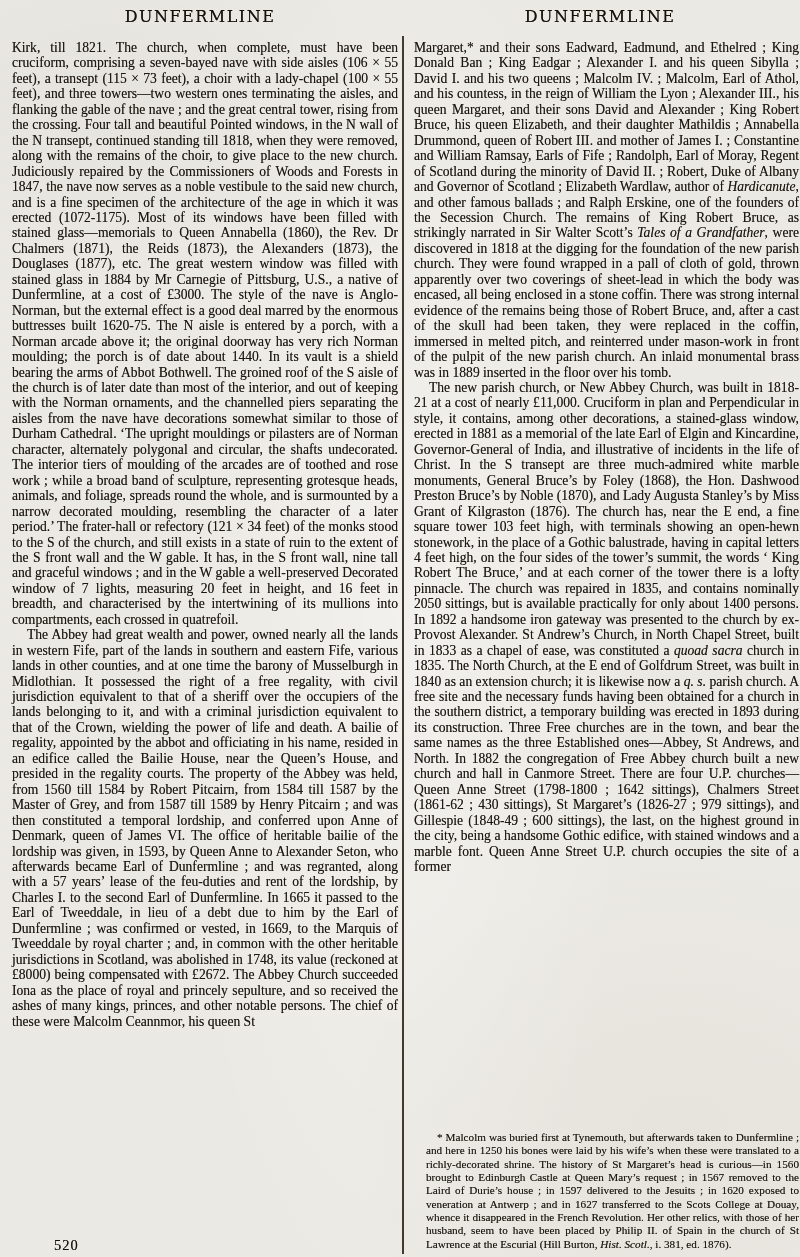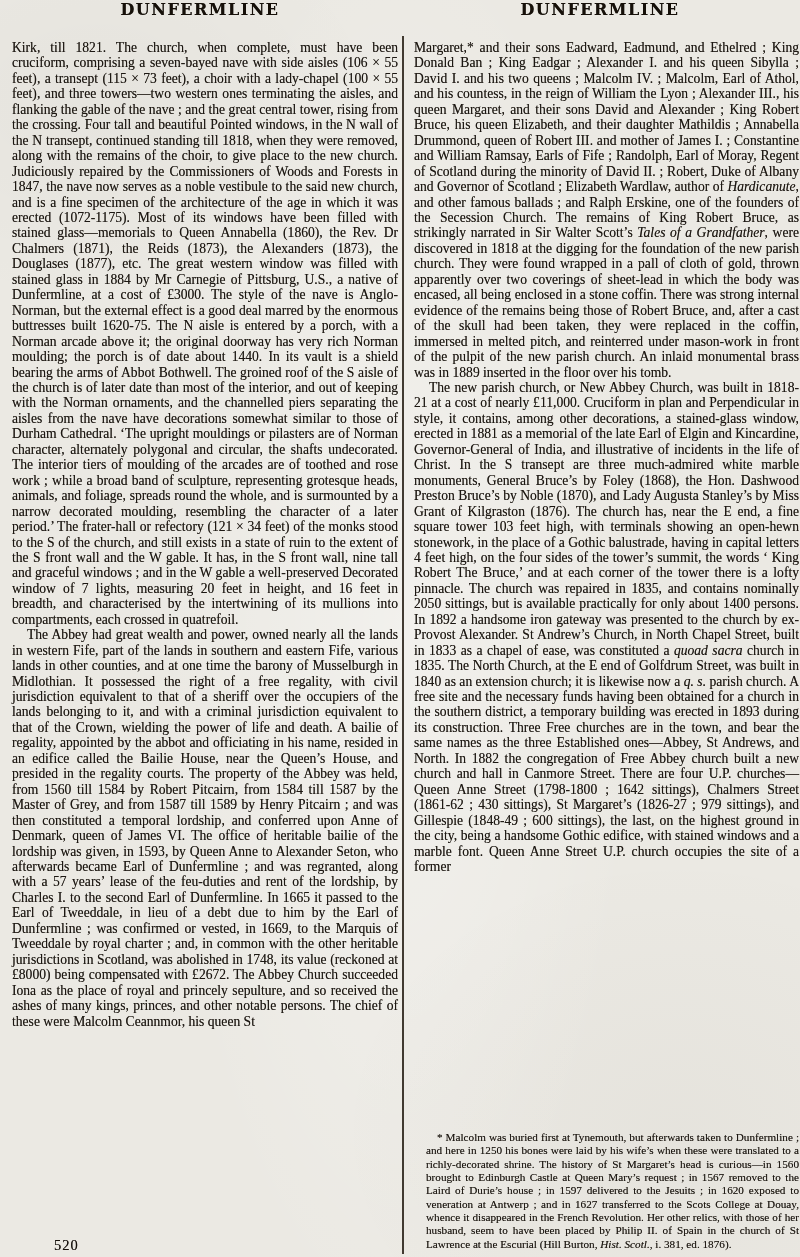--- a/index.html
+++ b/index.html
@@ -12,25 +12,25 @@
     background-image:
       radial-gradient(ellipse 420px 300px at 12% 8%, rgba(0,0,0,0.025), rgba(0,0,0,0) 70%),
       radial-gradient(ellipse 500px 400px at 85% 90%, rgba(60,50,30,0.03), rgba(0,0,0,0) 70%),
       radial-gradient(ellipse 300px 900px at 50% 50%, rgba(255,255,255,0.35), rgba(255,255,255,0) 80%);
     overflow: hidden;
     color: #1c1712;
     font-family: "Liberation Serif", serif;
   }
   .running-head {
     position: absolute;
-    top: 0;
+    top: 7px;
     width: 400px;
     text-align: center;
     font-family: "DejaVu Serif", serif;
-    font-weight: bold;
+    font-weight: normal;
     font-size: 16px;
     letter-spacing: 1.5px;
     color: #161009;
     text-shadow: 0 0 0.4px rgba(0,0,0,0.6);
   }
   .running-head.rh-left  { left: 0; }
   .running-head.rh-right { left: 400px; }
   .divider {
     position: absolute;
     top: 36px;

